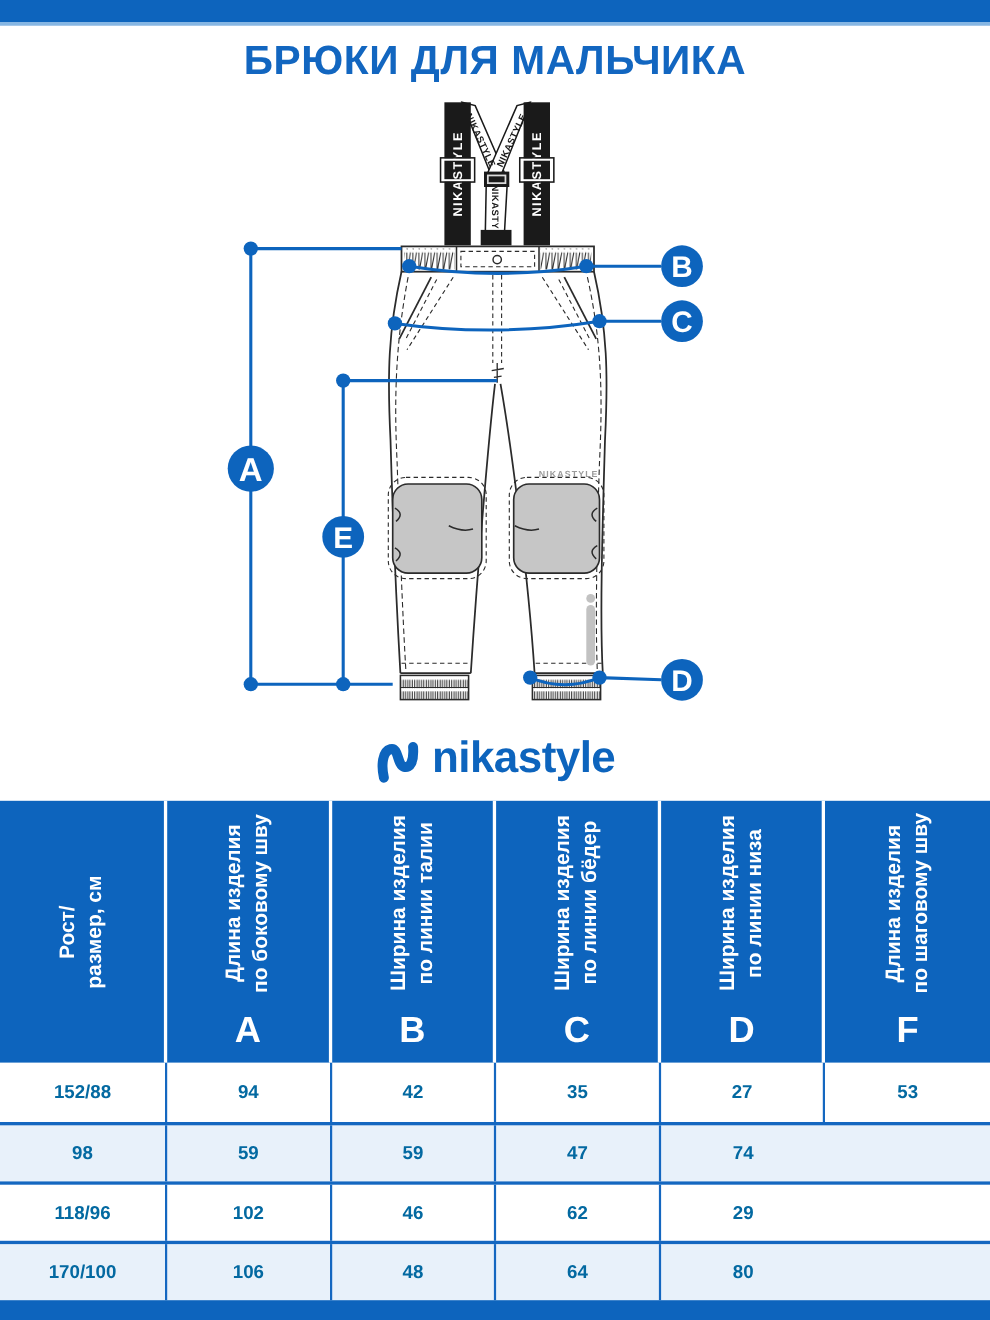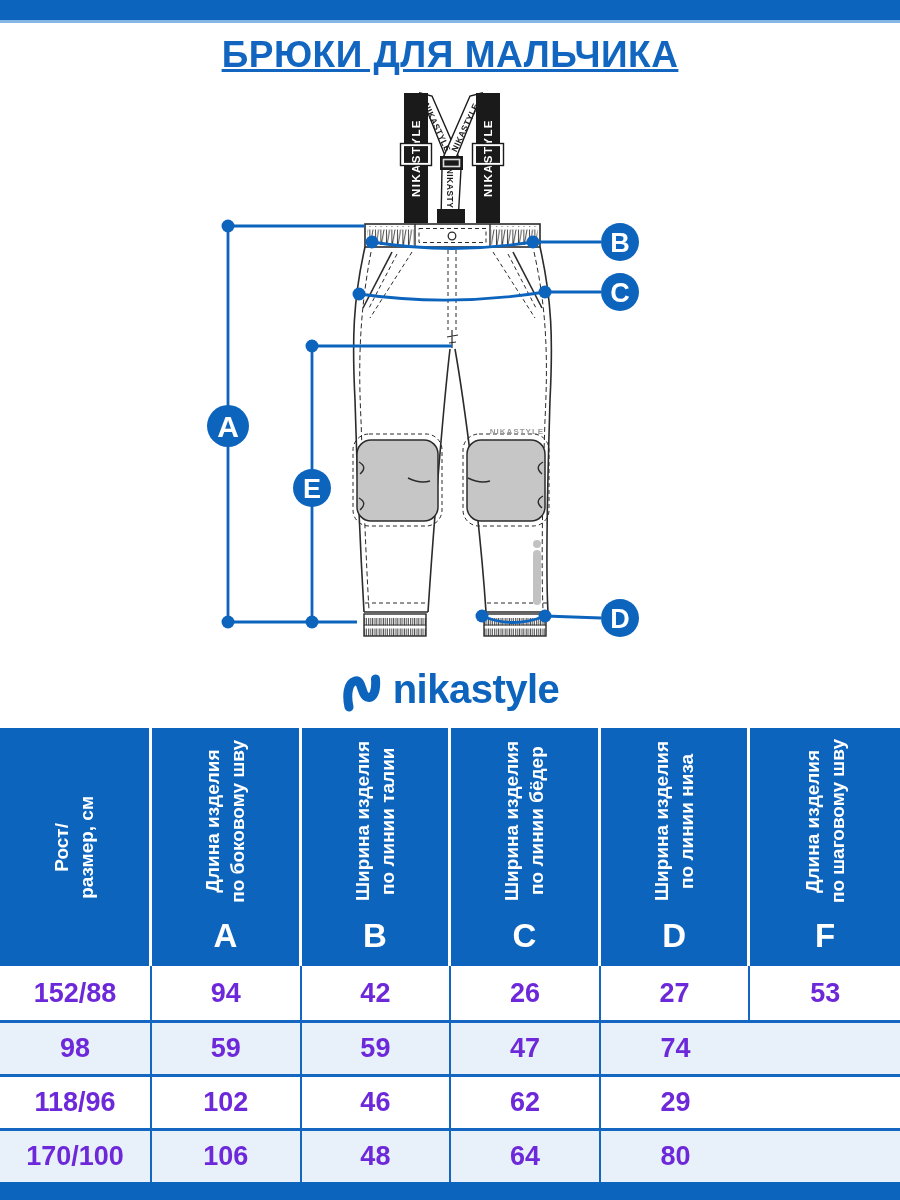--- a/index.html
+++ b/index.html
@@ -2,39 +2,39 @@
 <html><head>
 <meta charset="utf-8">
 <style>
   html,body{margin:0;padding:0;background:#fff;}
   .page{position:relative;width:900px;height:1200px;background:#fff;overflow:hidden;
         font-family:"Liberation Sans",sans-serif;}
   .topbar{position:absolute;top:0;left:0;width:900px;height:20px;background:#0d64bd;
           border-bottom:3px solid #86b6e3;}
   .bottombar{position:absolute;top:1182px;left:0;width:900px;height:18px;background:#0d64bd;}
   .title{position:absolute;top:34px;left:0;width:900px;text-align:center;
-         font-size:37px;font-weight:800;color:#1266c0;letter-spacing:.5px;text-decoration:underline;}
+         font-size:37px;font-weight:800;color:#1266c0;letter-spacing:.5px;}
   .diagram{position:absolute;top:85px;left:0;}
   .logo{position:absolute;top:666px;left:0;width:900px;display:flex;align-items:center;
         justify-content:center;gap:10px;}
   .wordmark{font-size:40px;font-weight:800;color:#0d64bd;letter-spacing:-.5px;}
   
   .size-table{position:absolute;top:728px;left:0;width:900px;}
   .thead{display:grid;grid-template-columns:152px repeat(5,1fr);height:238px;background:#0d64bd;}
   .hcell{position:relative;display:flex;flex-direction:column;align-items:center;border-right:3px solid #fff;}
   .hcell:last-child{border-right:none;}
   .vzone{flex:1;display:flex;align-items:center;justify-content:center;min-height:0;}
   .vtext{writing-mode:vertical-rl;transform:rotate(180deg);color:#fff;font-weight:700;
          font-size:19px;line-height:1.32;text-align:center;white-space:nowrap;}
   .hletter{height:52px;color:#fff;font-size:33px;font-weight:800;line-height:44px;}
   .trow{display:grid;grid-template-columns:152px repeat(5,1fr);height:54px;}
   .trow + .trow{height:51px;border-top:3px solid #1467c0;}
   .trow.alt{background:#e8f1fa;}
   .tcell{display:flex;align-items:center;justify-content:center;border-right:2px solid #1467c0;
-         font-size:27px;font-weight:700;color:#6d28d9;}
+         font-size:17px;font-weight:700;color:#0369a1;}
   .tcell:last-child{border-right:none;}
 </style>
 </head>
 <body>
 
 <div class="page">
 
   <div class="topbar"></div>
 
   <div class="title">БРЮКИ ДЛЯ МАЛЬЧИКА</div>
@@ -234,21 +234,21 @@
         </div>
           </div>
         <div class="hletter">F</div>
       </div>
     </div>
 
     <div class="trow">
       <div class="tcell">152/88</div>
       <div class="tcell">94</div>
       <div class="tcell">42</div>
-      <div class="tcell">26</div>
+      <div class="tcell">35</div>
       <div class="tcell">27</div>
       <div class="tcell">53</div>
     </div>
     <div class="trow alt">
       <div class="tcell">98</div>
       <div class="tcell">59</div>
       <div class="tcell">59</div>
       <div class="tcell">47</div>
       <div class="tcell">74</div>
     </div>

